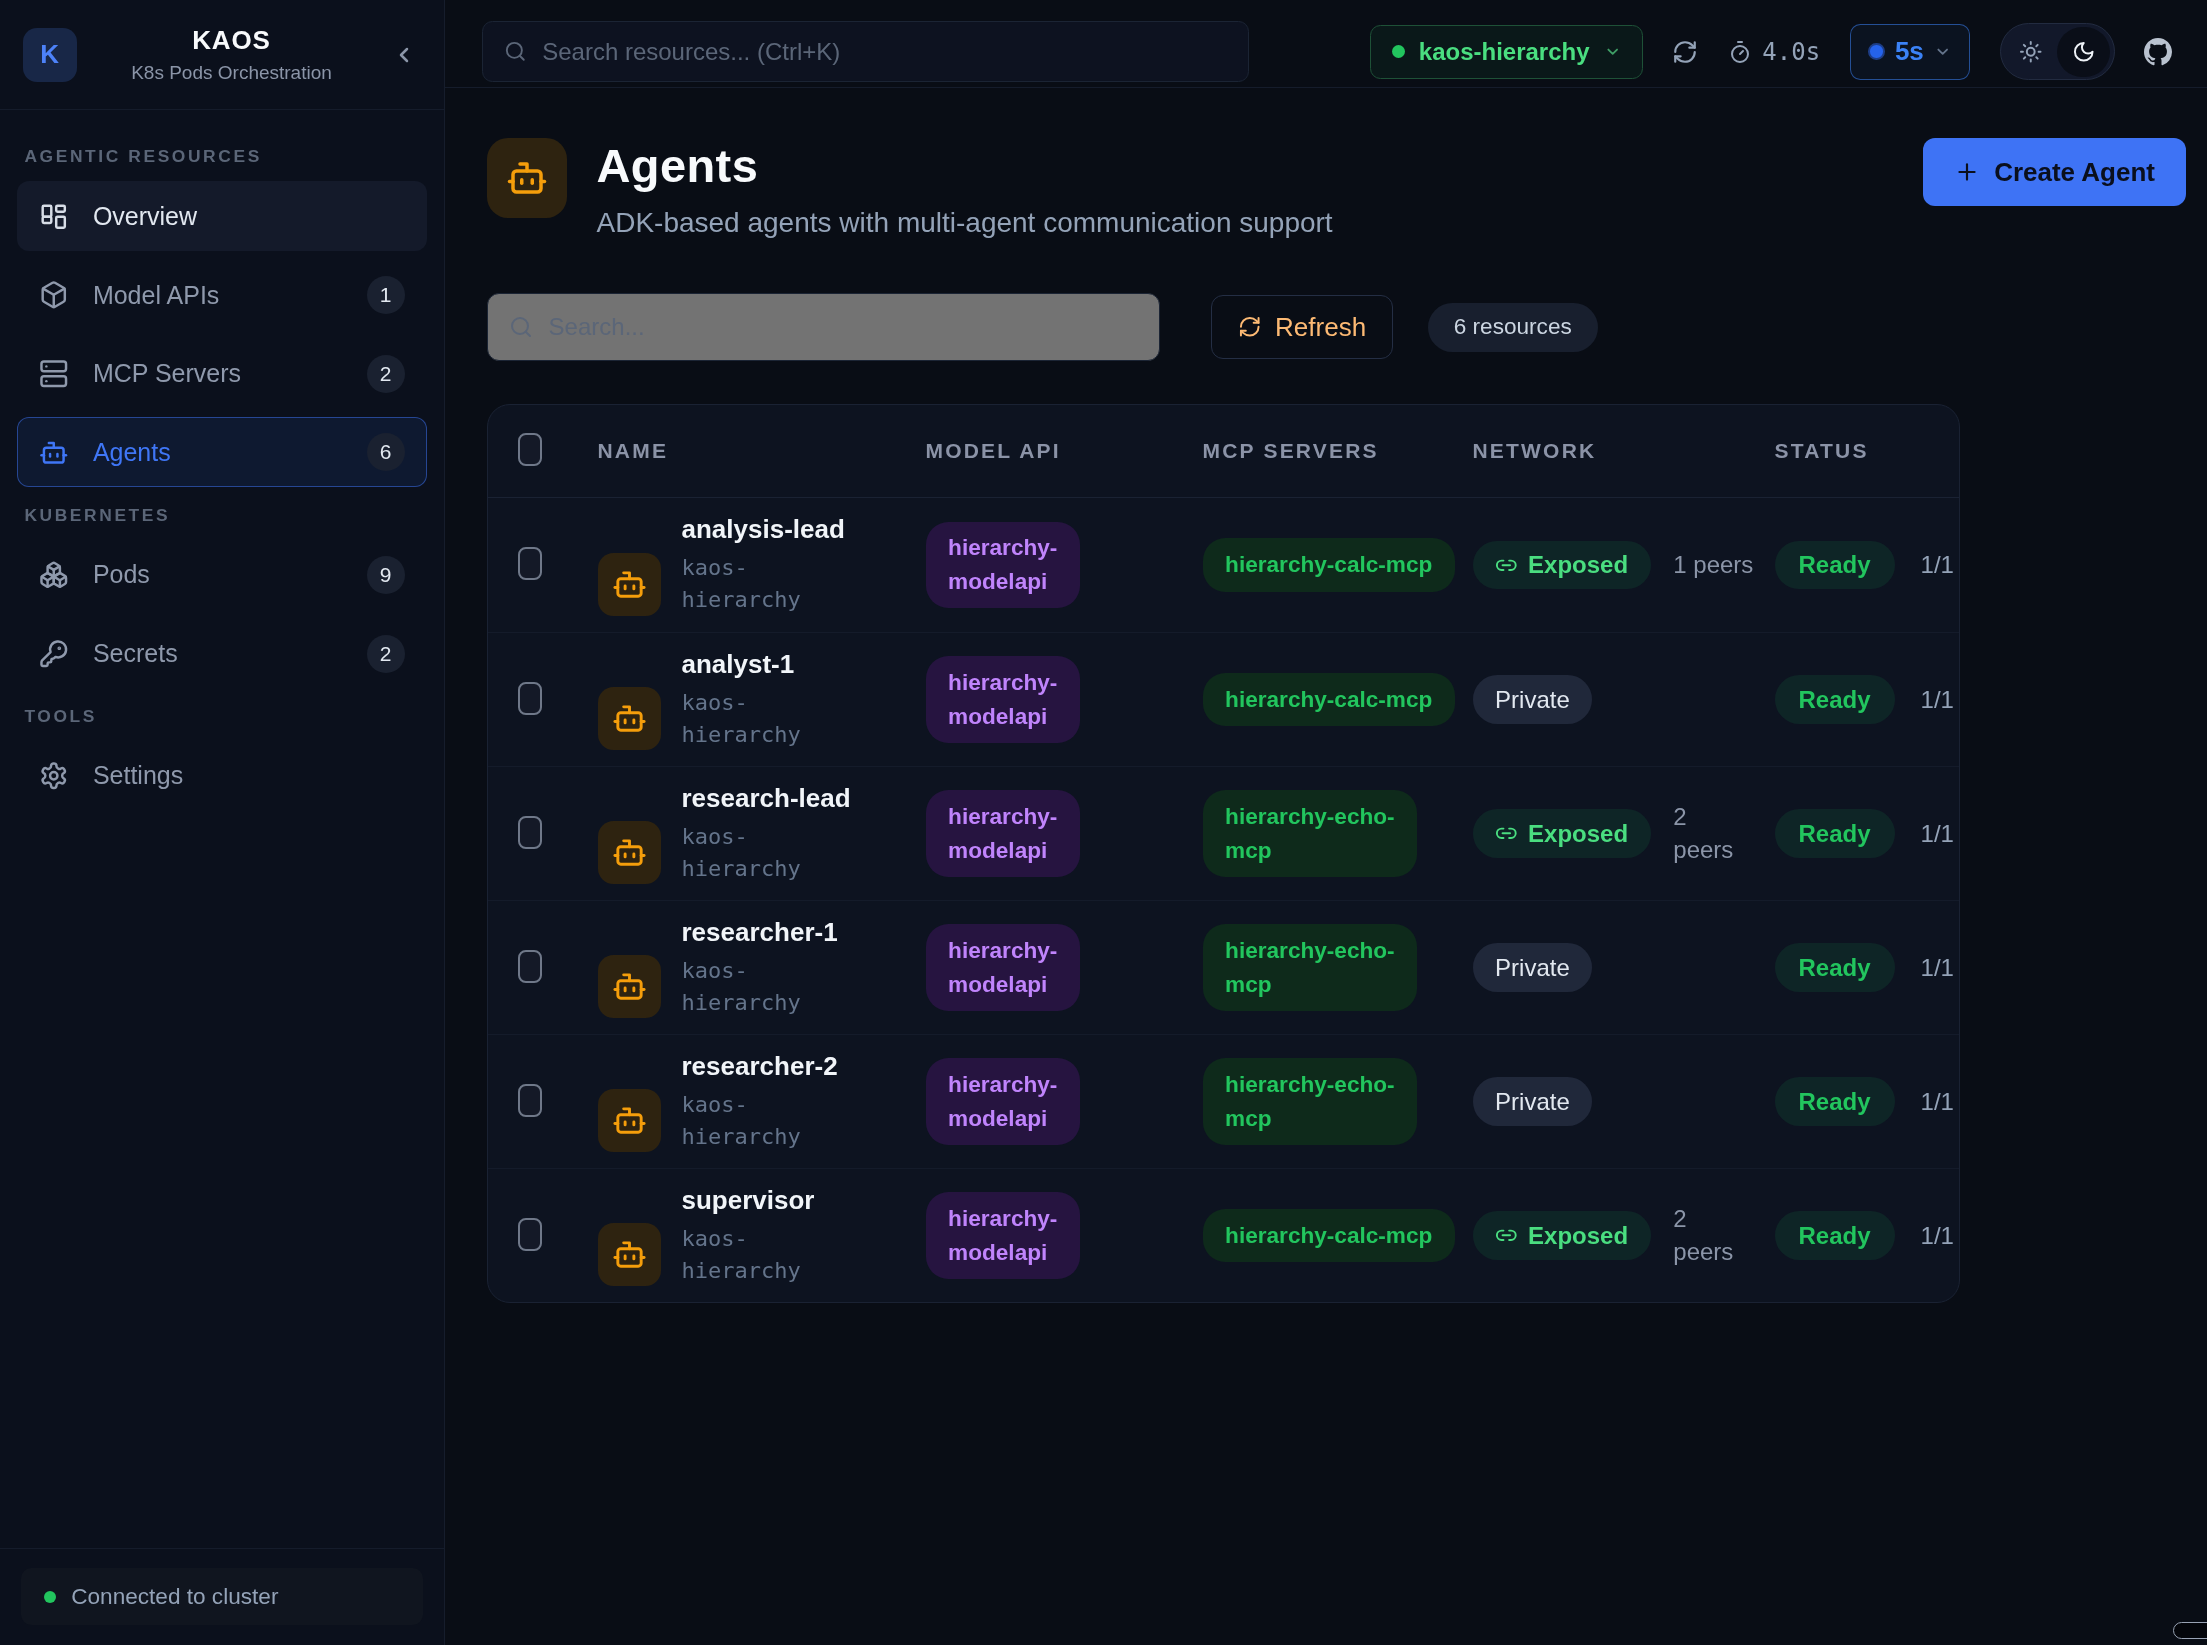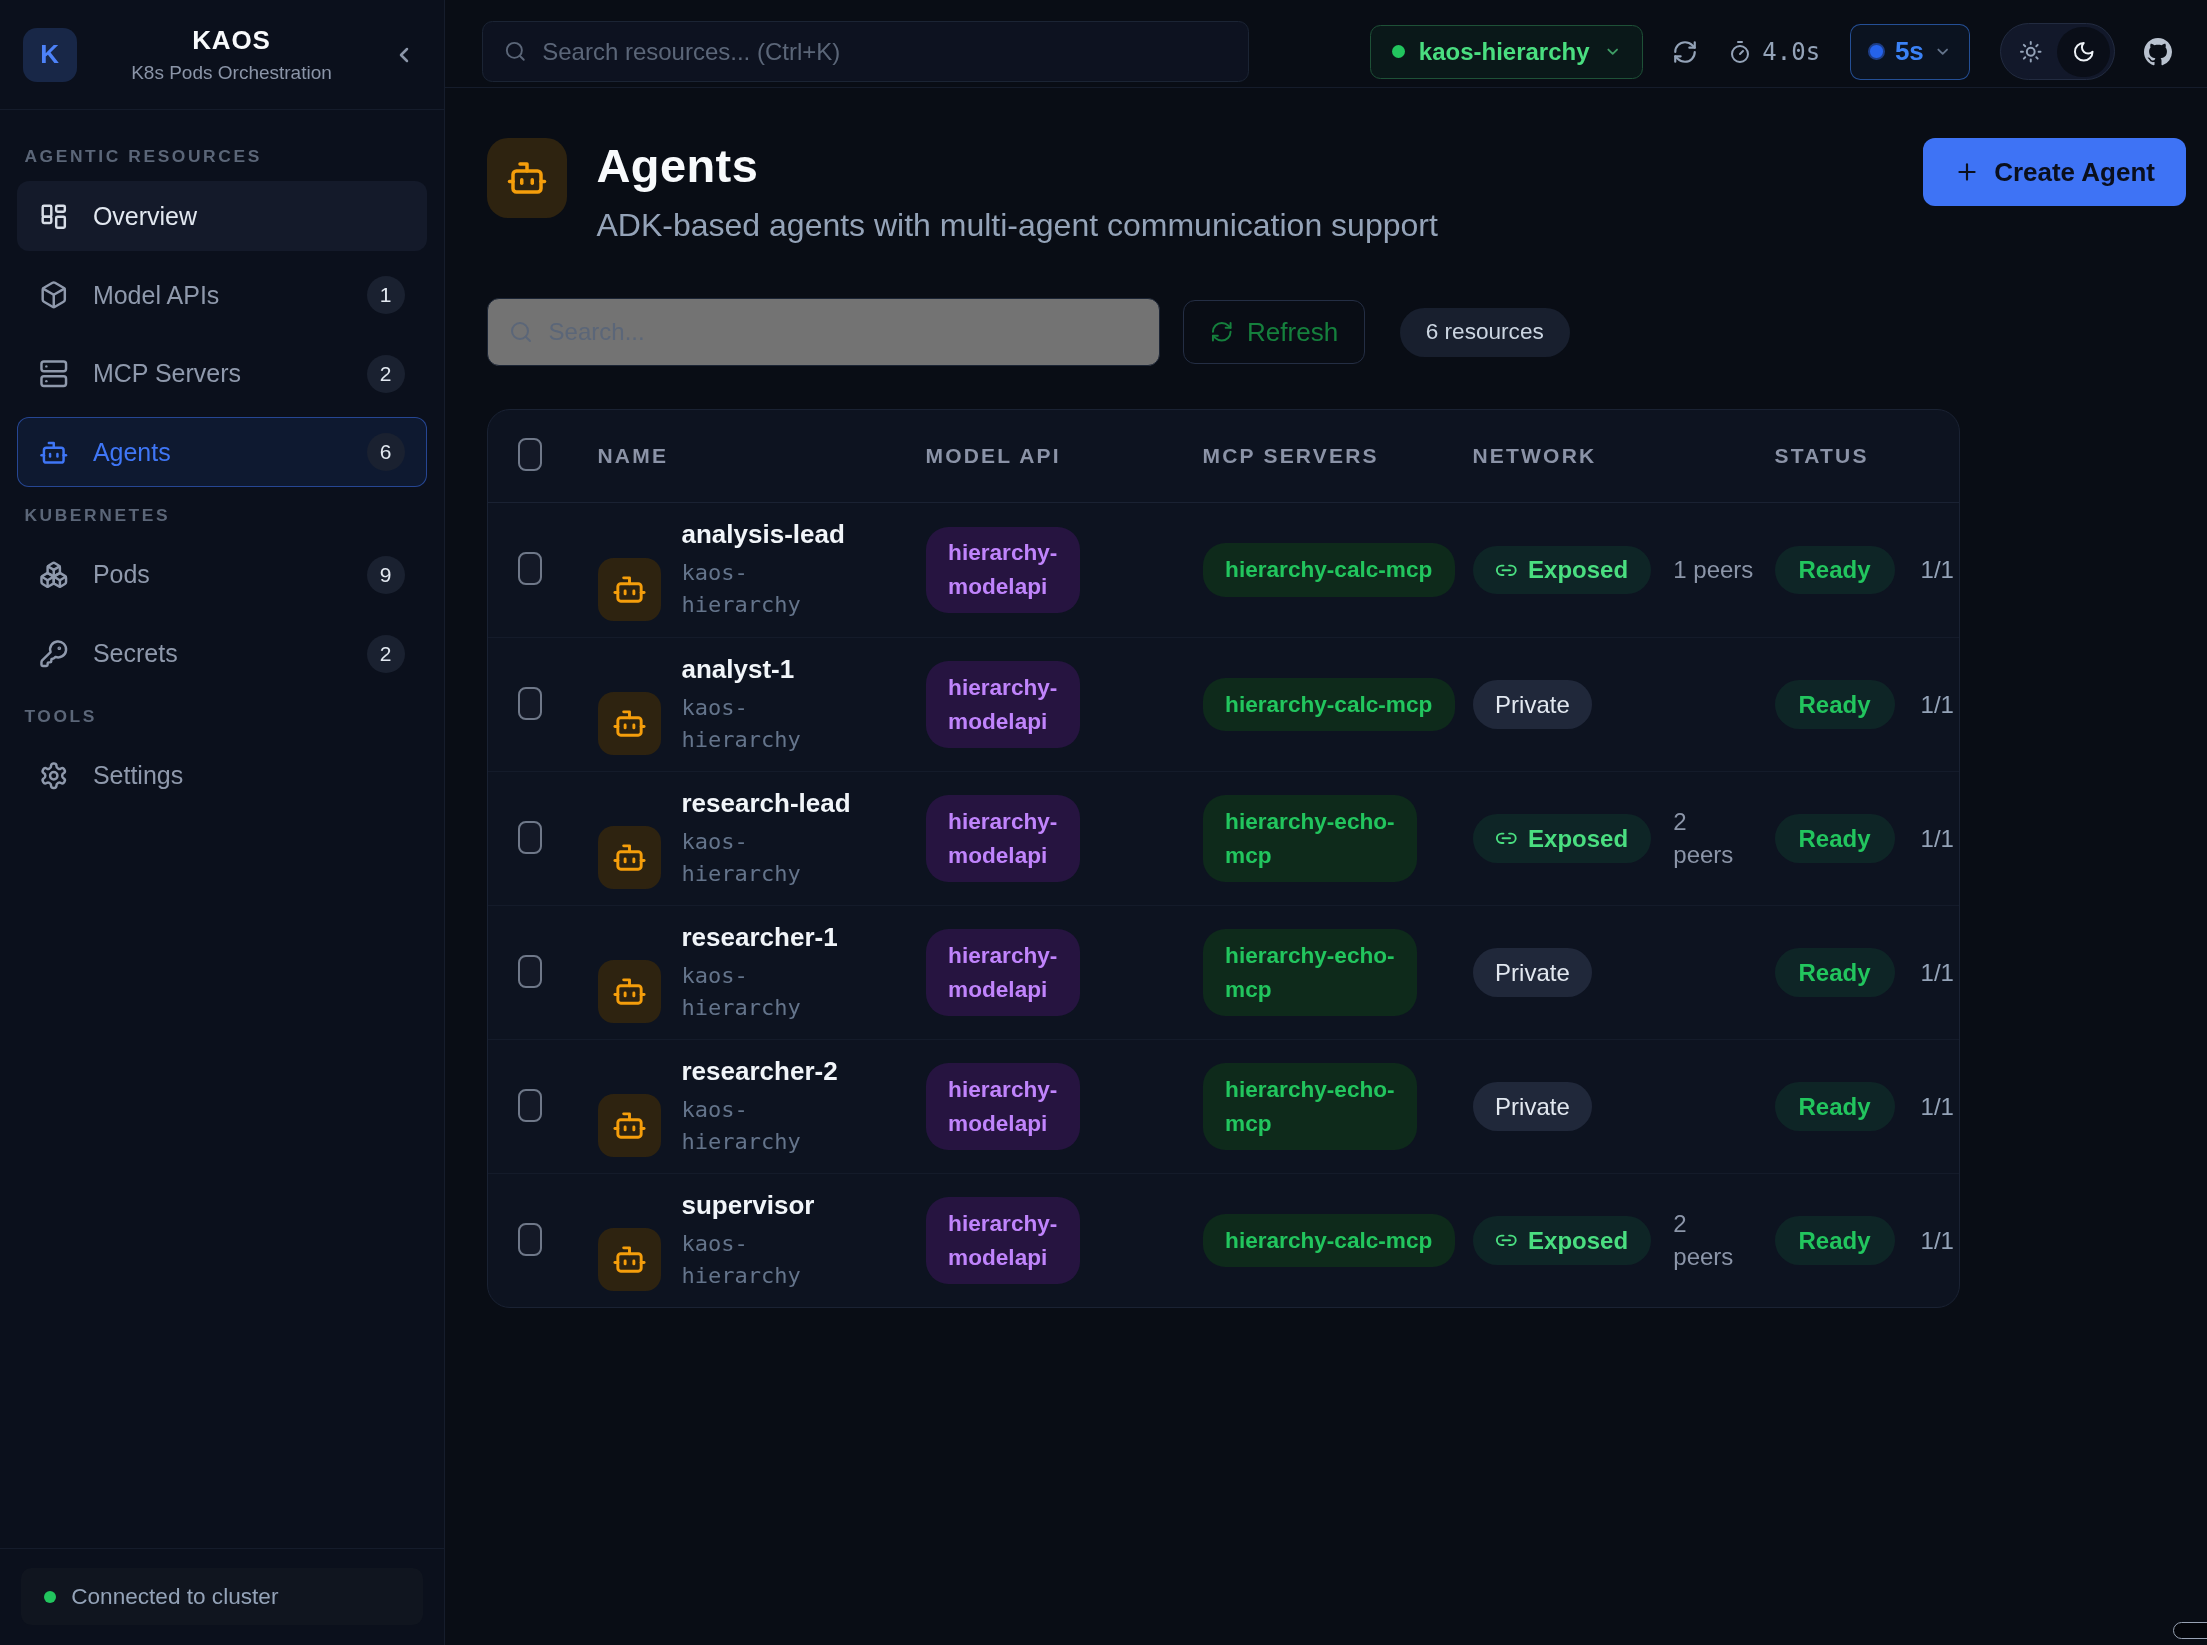--- a/index.html
+++ b/index.html
@@ -57,30 +57,30 @@
   .theme-btn svg { width:23.5px; height:23.5px; }
   .theme-btn.active { background:#0a0e18; color:#eef2f7; }
   .gh-btn { background:none; border:none; color:#b9c2cf; display:flex; cursor:pointer; }
   .gh-btn svg { width:28px; height:28px; }
 
   .content { flex:1; position:relative; padding:50px 21px 0 42px; }
   .page-head { display:flex; align-items:flex-start; gap:29.5px; }
   .page-icon { width:80px; height:80px; border-radius:21px; background:#2e2310; color:#f59e0b; display:flex; align-items:center; justify-content:center; }
   .page-icon svg { width:42px; height:42px; }
   .page-title { font-size:47px; font-weight:700; color:#f8fafc; letter-spacing:0.4px; }
-  .page-sub { font-size:32px; color:#94a3b8; margin-top:14px;text-align:center; }
+  .page-sub { font-size:28px; color:#94a3b8; margin-top:14px;text-align:center; }
   .create-btn { margin-left:auto; height:68px; border:none; border-radius:12px; background:#3e73f5; color:#0a0f1d; font-size:26px; font-weight:600; font-family:"Liberation Sans",sans-serif; display:flex; align-items:center; gap:14px; padding:0 31px; cursor:pointer; }
   .create-btn svg { width:26px; height:26px; }
 
   .toolbar { display:flex; align-items:center; margin-top:54px; gap:22.6px; }
   .tool-search { width:673px; height:68px; background:#737373; border:0.9px solid #1b2434; border-radius:12px; display:flex; align-items:center; gap:15.6px; padding:0 21px; color:#5b6678; }
   .tool-search svg { width:24px; height:24px; }
   .tool-search input { flex:1; background:transparent; border:none; outline:none; color:#cbd5e1; font-size:24px; font-family:"Liberation Sans",sans-serif; }
   .tool-search input::placeholder { color:#5b6678; }
-  .refresh-btn { height:64px; border-radius:12px; border:0.9px solid #242e44; background:transparent; color:#15803d; font-size:26px; font-family:"Liberation Sans",sans-serif; display:flex; align-items:center; gap:14px; padding:0 26px; cursor:pointer; }
+  .refresh-btn { height:64px; border-radius:12px; border:0.9px solid #242e44; background:transparent; color:#fdba74; font-size:26px; font-family:"Liberation Sans",sans-serif; display:flex; align-items:center; gap:14px; padding:0 26px; cursor:pointer;margin-left:28px; }
   .refresh-btn svg { width:23.5px; height:23.5px; }
   .res-badge { height:49px; border-radius:868px; background:#181f2e; color:#cbd5e1; font-size:22.6px; display:flex; align-items:center; padding:0 26px; margin-left:12px; }
 
   
   .table-card { margin-top:43px; width:1473px; background:#0d1320; border:0.9px solid #1a2233; border-radius:23px; overflow:hidden; }
   .t-row { display:grid; grid-template-columns:80px 328px 277px 270px 302px 252px 1fr; align-items:center; padding:0 21px 0 29.5px; }
   .t-head { height:93px; border-bottom:0.9px solid #1a2233; }
   .t-head .th { font-size:21px; font-weight:600; letter-spacing:2.2px; color:#8b93a7; }
   .th-actions { text-align:right; }
   .checkbox { width:24px; height:33px; border:2.2px solid #6f7889; border-radius:7.8px; background:#141927; display:inline-block; cursor:pointer; }

